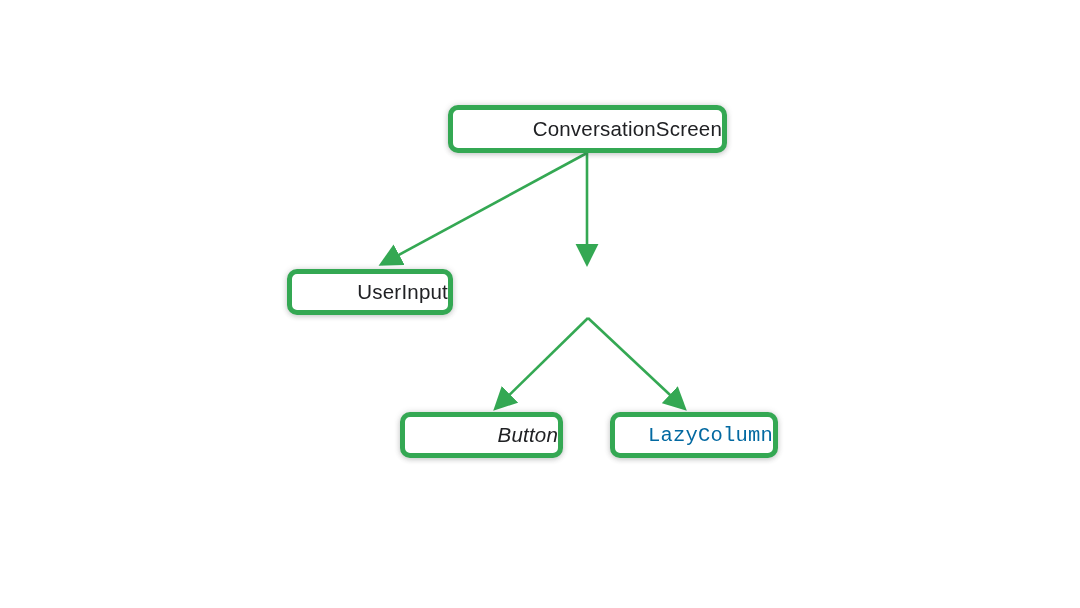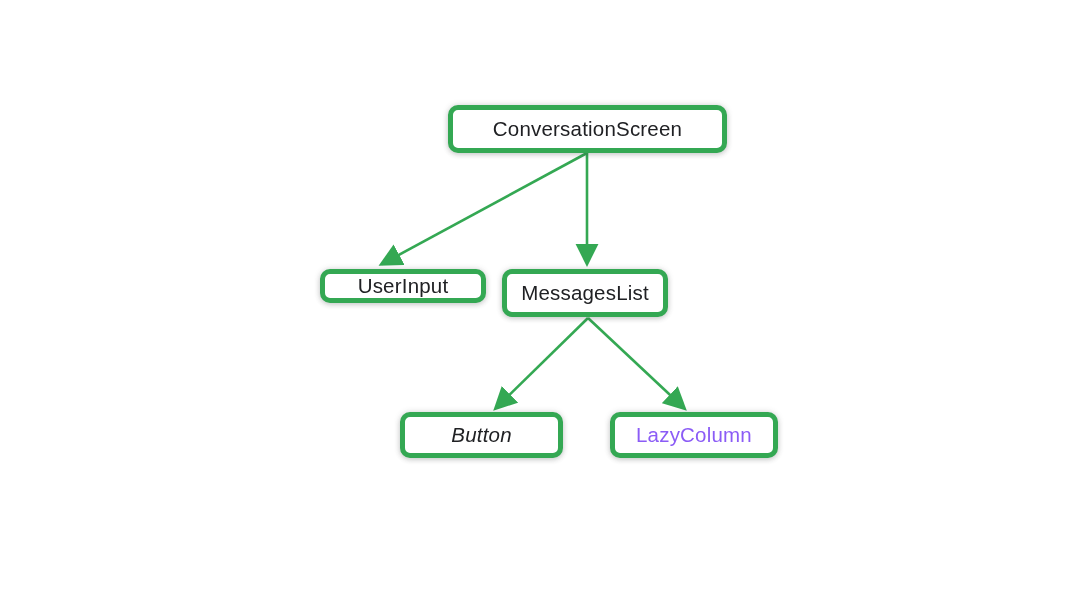--- a/index.html
+++ b/index.html
@@ -21,32 +21,32 @@
     top: 0;
     width: 1080px;
     height: 608px;
     pointer-events: none;
   }
   .node {
     position: absolute;
     box-sizing: border-box;
     display: flex;
     align-items: center;
-    justify-content: center;
+    justify-content: flex-end;
     background: #ffffff;
     border: 5px solid #34A853;
     border-radius: 10px;
     box-shadow: 0 0 6px rgba(60,64,67,0.18), 0 2px 5px rgba(60,64,67,0.18);
     font-size: 20.5px;
     letter-spacing: 0.2px;
     color: #202124;
     white-space: nowrap;
   }
   .node-conversation-screen { left: 448px; top: 105px; width: 279px; height: 48px; }
-  .node-user-input          { left: 320px; top: 269px; width: 166px; height: 34px; }
+  .node-user-input          { left: 287px; top: 269px; width: 166px; height: 46px; }
   .node-messages-list       { left: 502px; top: 269px; width: 166px; height: 48px; }
   .node-button              { left: 400px; top: 412px; width: 163px; height: 46px; }
   .node-lazy-column         { left: 610px; top: 412px; width: 168px; height: 46px; }
   .node-lazy-list-state     { left: 612px; top: 458px; width: 167px; height: 44px; }
 </style>
 </head>
 <body>
 
 <div class="canvas">
 
@@ -63,26 +63,23 @@
   </svg>
 
   <div class="node node-conversation-screen" style="border-color: rgb(52, 168, 83);">
     <span style="color: rgb(32, 33, 36);">ConversationScreen</span>
   </div>
 
   <div class="node node-user-input" style="border-color: rgb(52, 168, 83);">
     <span style="color: rgb(32, 33, 36);">UserInput</span>
   </div>
 
-  <div class="node node-messages-list" style="border-color: rgb(52, 168, 83);">
-    <span style="color: rgb(32, 33, 36);">MessagesList</span>
-  </div>
 
   <div class="node node-button" style="border-color: rgb(52, 168, 83);">
     <span style="color: rgb(32, 33, 36); font-style: italic;">Button</span>
   </div>
 
   <div class="node node-lazy-column" style="border-color: rgb(52, 168, 83);">
-    <span style="color: #8b5cf6;">LazyColumn</span>
+    <span style="color: #0369a1; font-family: Liberation Mono, monospace;">LazyColumn</span>
   </div>
 
 
 </div>
 
 </body></html>

